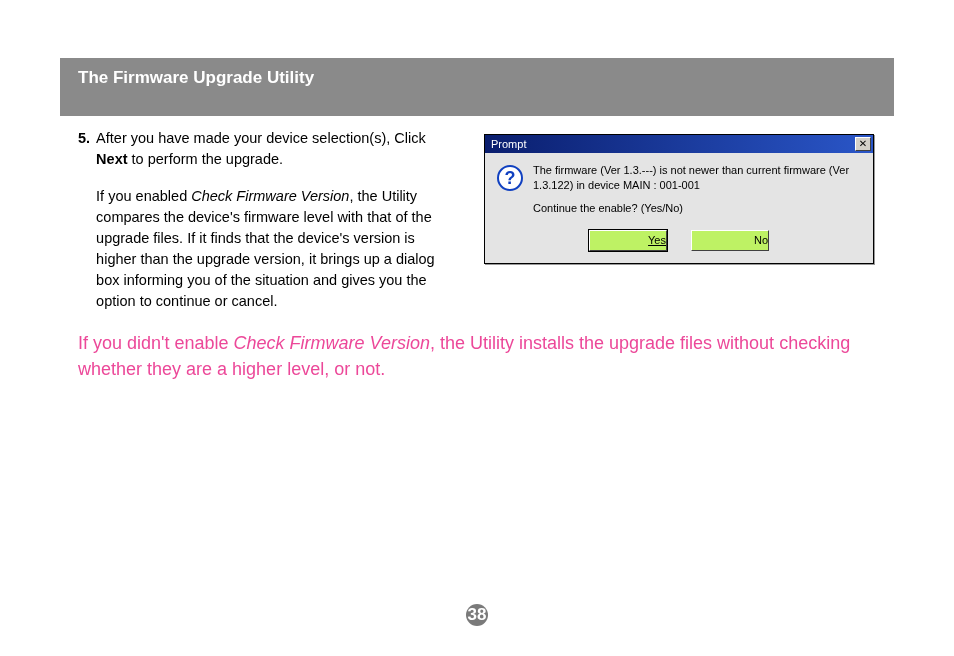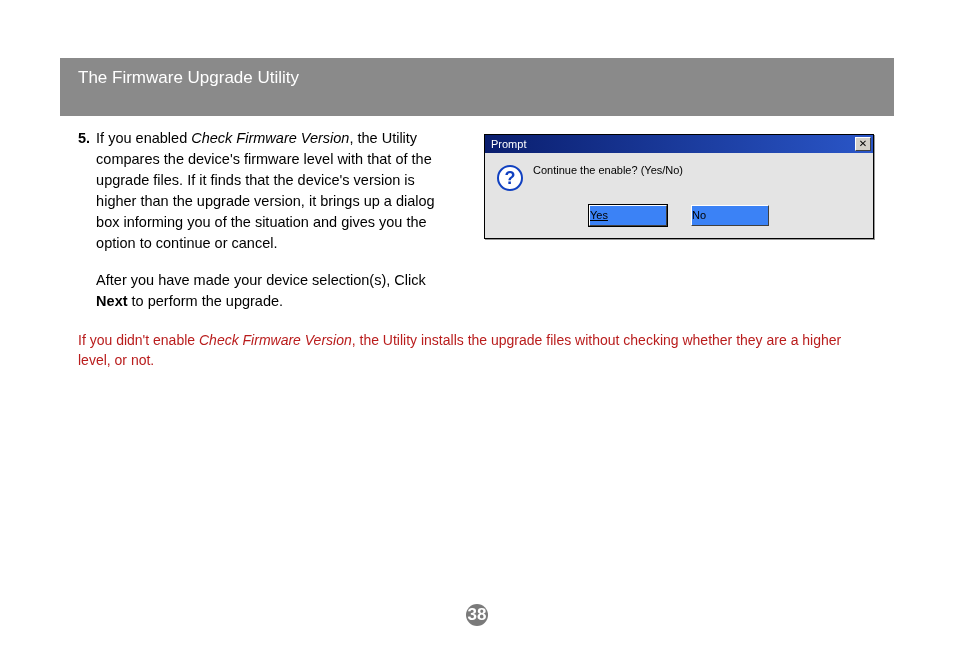--- a/index.html
+++ b/index.html
@@ -7,21 +7,21 @@
     width: 954px;
     height: 656px;
     background: #ffffff;
     font-family: Arial, Helvetica, sans-serif;
     position: relative;
     padding: 58px 60px 0 60px;
   }
   .header-bar {
     background: #8a8a8a;
     color: #ffffff;
-    font-weight: normal;
+    font-weight: bold;
     font-size: 17px;
     padding: 10px 18px 28px 18px;
     margin-bottom: 12px;
   }
   .body-row {
     display: flex;
     gap: 18px;
     padding: 0 18px;
   }
   .text-col {
@@ -104,38 +104,38 @@
   .dialog-text p:first-child { margin-bottom: 8px; }
   .dialog-buttons {
     display: flex;
     justify-content: center;
     gap: 24px;
     padding: 6px 0 12px 0;
   }
   .dlg-btn {
     width: 78px;
     height: 21px;
-    background: #3b82f6;
+    background: #bef264;
     border: 1px solid #fff;
     border-right-color: #404040;
     border-bottom-color: #404040;
     font-size: 11px;
-    text-align: left;
+    text-align: right;
     line-height: 19px;
     font-family: "MS Sans Serif", Tahoma, sans-serif;
   }
   .dlg-btn.default {
     outline: 1px solid #000;
     text-decoration: underline;
   }
   .bottom-para {
     padding: 18px 18px 0 18px;
-    font-size: 14px;
+    font-size: 18px;
     line-height: 1.45;
-    color: #b91c1c;
+    color: #ec4899;
   }
   .page-num {
     position: absolute;
     left: 50%;
     bottom: 30px;
     transform: translateX(-50%);
     width: 22px;
     height: 22px;
     border-radius: 50%;
     background: #7a7a7a;
@@ -153,38 +153,39 @@
   <span>The Firmware Upgrade Utility</span>
 </div>
 
 <div class="body-row">
 
   <div class="text-col">
     <div class="step">
       <div class="step-num">5.</div>
       <div class="step-body">
         <p>
-          <span>If you enabled </span><span class="italic">Check Firmware Version</span><span>, the Utility compares the device's firmware level with that of the upgrade files. If it finds that the device's version is higher than the upgrade version, it brings up a dialog box informing you of the situation and gives you the option to continue or cancel.</span>
+          <span>After you have made your device selection(s), Click </span><span class="bold">Next</span><span> to perform the upgrade.</span>
         </p>
         <p>
-          <span>After you have made your device selection(s), Click </span><span class="bold">Next</span><span> to perform the upgrade.</span>
+          <span>If you enabled </span><span class="italic">Check Firmware Version</span><span>, the Utility compares the device's firmware level with that of the upgrade files. If it finds that the device's version is higher than the upgrade version, it brings up a dialog box informing you of the situation and gives you the option to continue or cancel.</span>
         </p>
       </div>
     </div>
   </div>
 
   <div class="dialog-col">
     <div class="dialog">
       <div class="titlebar">
         <span class="titlebar-title">Prompt</span>
         <div class="close-btn">✕</div>
       </div>
       <div class="dialog-body">
         <div class="qicon">?</div>
         <div class="dialog-text">
+          <p>The firmware (Ver 1.3.---) is not newer than current firmware (Ver 1.3.122) in device MAIN : 001-001</p>
           <p>Continue the enable? (Yes/No)</p>
         </div>
       </div>
       <div class="dialog-buttons">
         <div class="dlg-btn default">Yes</div>
         <div class="dlg-btn">No</div>
       </div>
     </div>
   </div>
 

